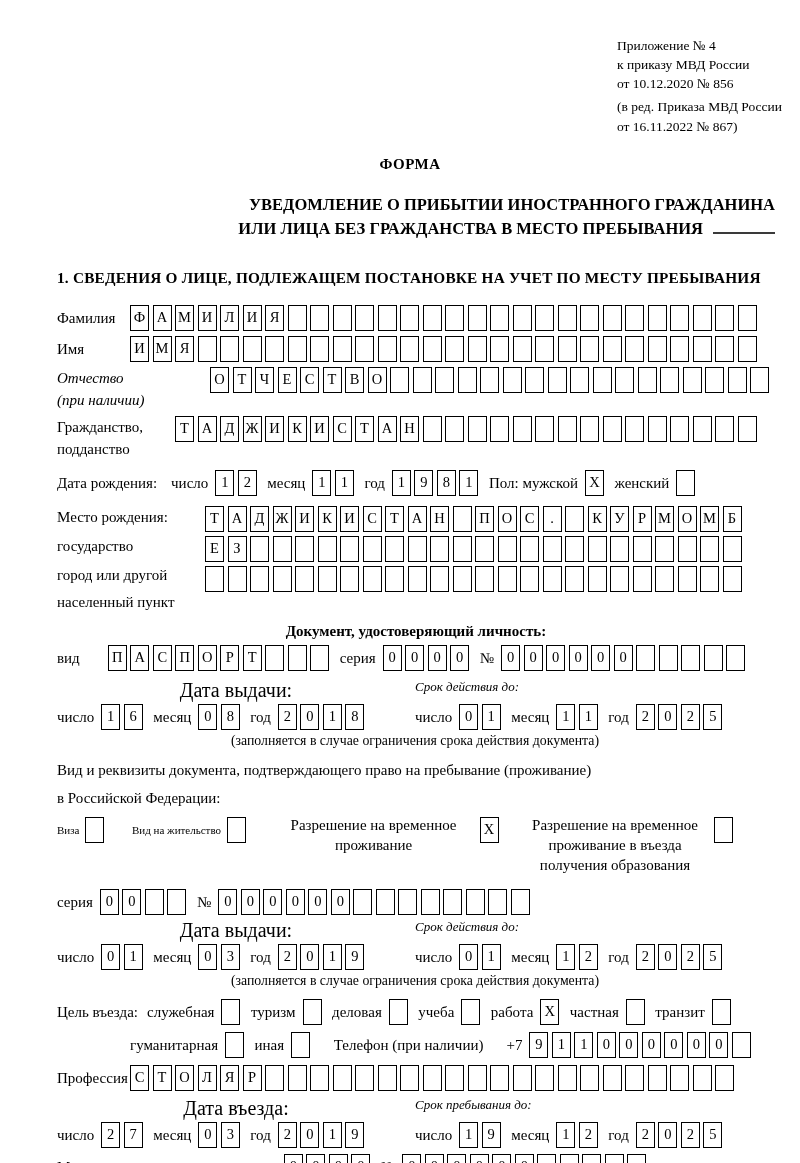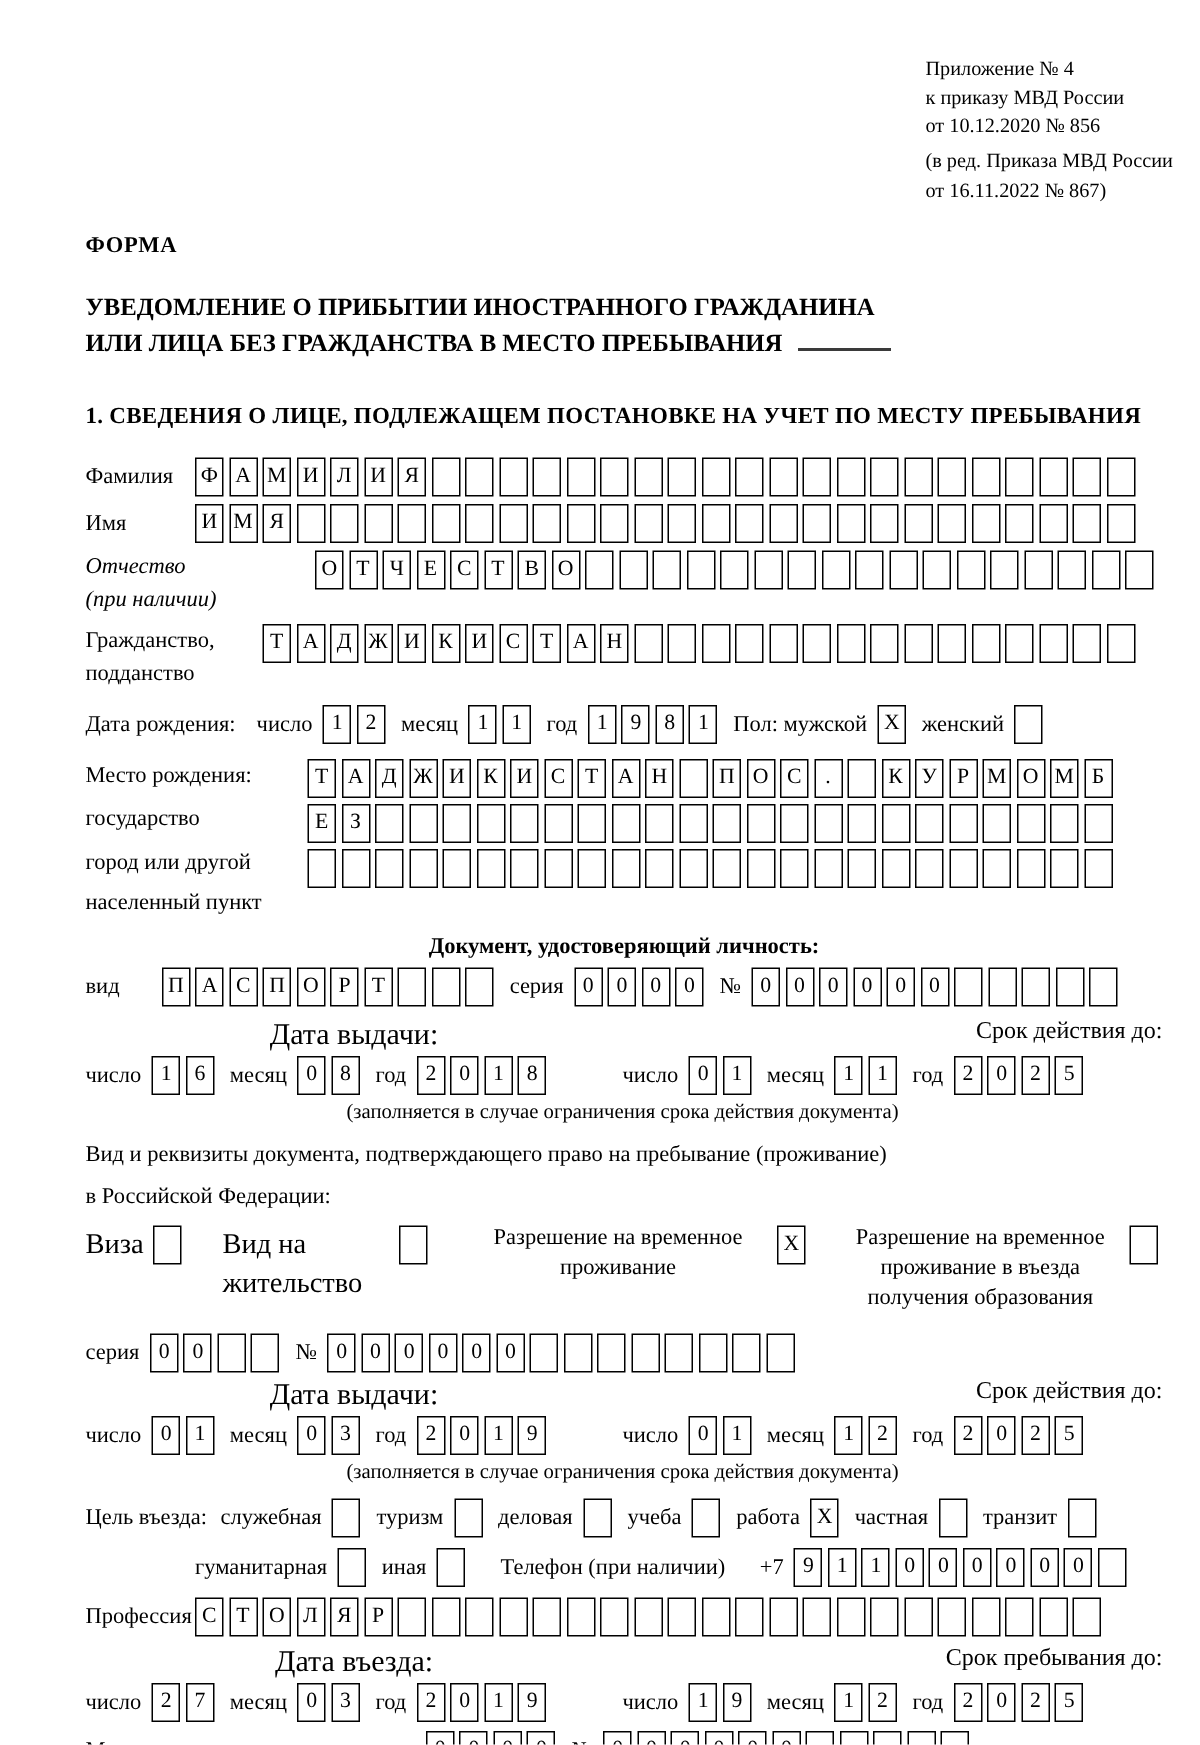--- a/index.html
+++ b/index.html
@@ -10,24 +10,24 @@
     color: #000;
     padding: 36px 25px 20px 57px;
     overflow: hidden;
   }
   .annex {
     margin-left: 560px; width: 200px;
     font-size: 13.5px; line-height: 1.42;
   }
   .annex .amend { margin-top: 4px; }
   .form-label {
-    text-align: left; font-weight: bold; font-size: 15px;
+    text-align: center; font-weight: bold; font-size: 15px;
     margin: 20px 12px 0 0; letter-spacing: .5px;
   }
-  .title { text-align: left; font-weight: bold; font-size: 16.5px; margin-top: 20px; line-height: 1.45; }
+  .title { text-align: right; font-weight: bold; font-size: 16.5px; margin-top: 20px; line-height: 1.45; }
   .title .uline { display:inline-block; width:62px; border-bottom:2.2px solid #3a3a3a; height:14px; margin-left:10px; }
   .sect-head { font-weight: bold; font-size: 15.3px; margin-top: 28px; letter-spacing:.2px; }
 
   .row { display: flex; align-items: flex-start; margin-top: 5px; }
   .lbl { font-size: 15px; line-height: 26px; flex-shrink: 0; }
   .lbl2 { font-size: 15px; line-height: 22px; }
   .cells { display: flex; flex-wrap: nowrap; }
   .cell {
     width: 19px; height: 26px; border: 1.7px solid #000;
     margin-right: 3.5px; display: inline-block;
@@ -41,25 +41,25 @@
   .w-prof { width: 73px; }
 
   .inlineset { display:flex; align-items:center; }
   .inlineset .t { font-size:15px; margin:0 7px; line-height:26px; }
   .inlineset .t.first { margin-left:0; }
 
   .doc-head { text-align:center; font-weight:bold; font-size:15px; margin-top:10px; }
 
   .twocol { display:flex; margin-top:8px; }
   .twocol .c1 { width: 358px; text-align:center; font-size:20px; }
-  .twocol .c2 { width: 360px; text-align:right; font-size:16px; }
+  .twocol .c2 { width: 360px; text-align:left; font-size:13px;font-style:italic; }
   .note-right { text-align:center; font-size:13.8px; margin-top:3px; padding-right:2px; }
 
   .opt { display:flex; align-items:flex-start; margin-right:10px; }
-  .opt .ol { font-size:19px; line-height:26px; margin-right:6px; }
+  .opt .ol { font-size:11px; line-height:26px; margin-right:6px; }
   .opt .wrapl { font-size:15px; line-height:1.35; text-align:center; margin-right:8px; margin-top:-2px;}
 
   .stack { display:flex; flex-direction:column; }
   .stack .cells { margin-bottom: 4px; }
   .mt10 { margin-top:10px; } .mt14 { margin-top:14px; } .mt18 { margin-top:18px; }
 </style>
 </head>
 <body>
 
 <div class="annex">

